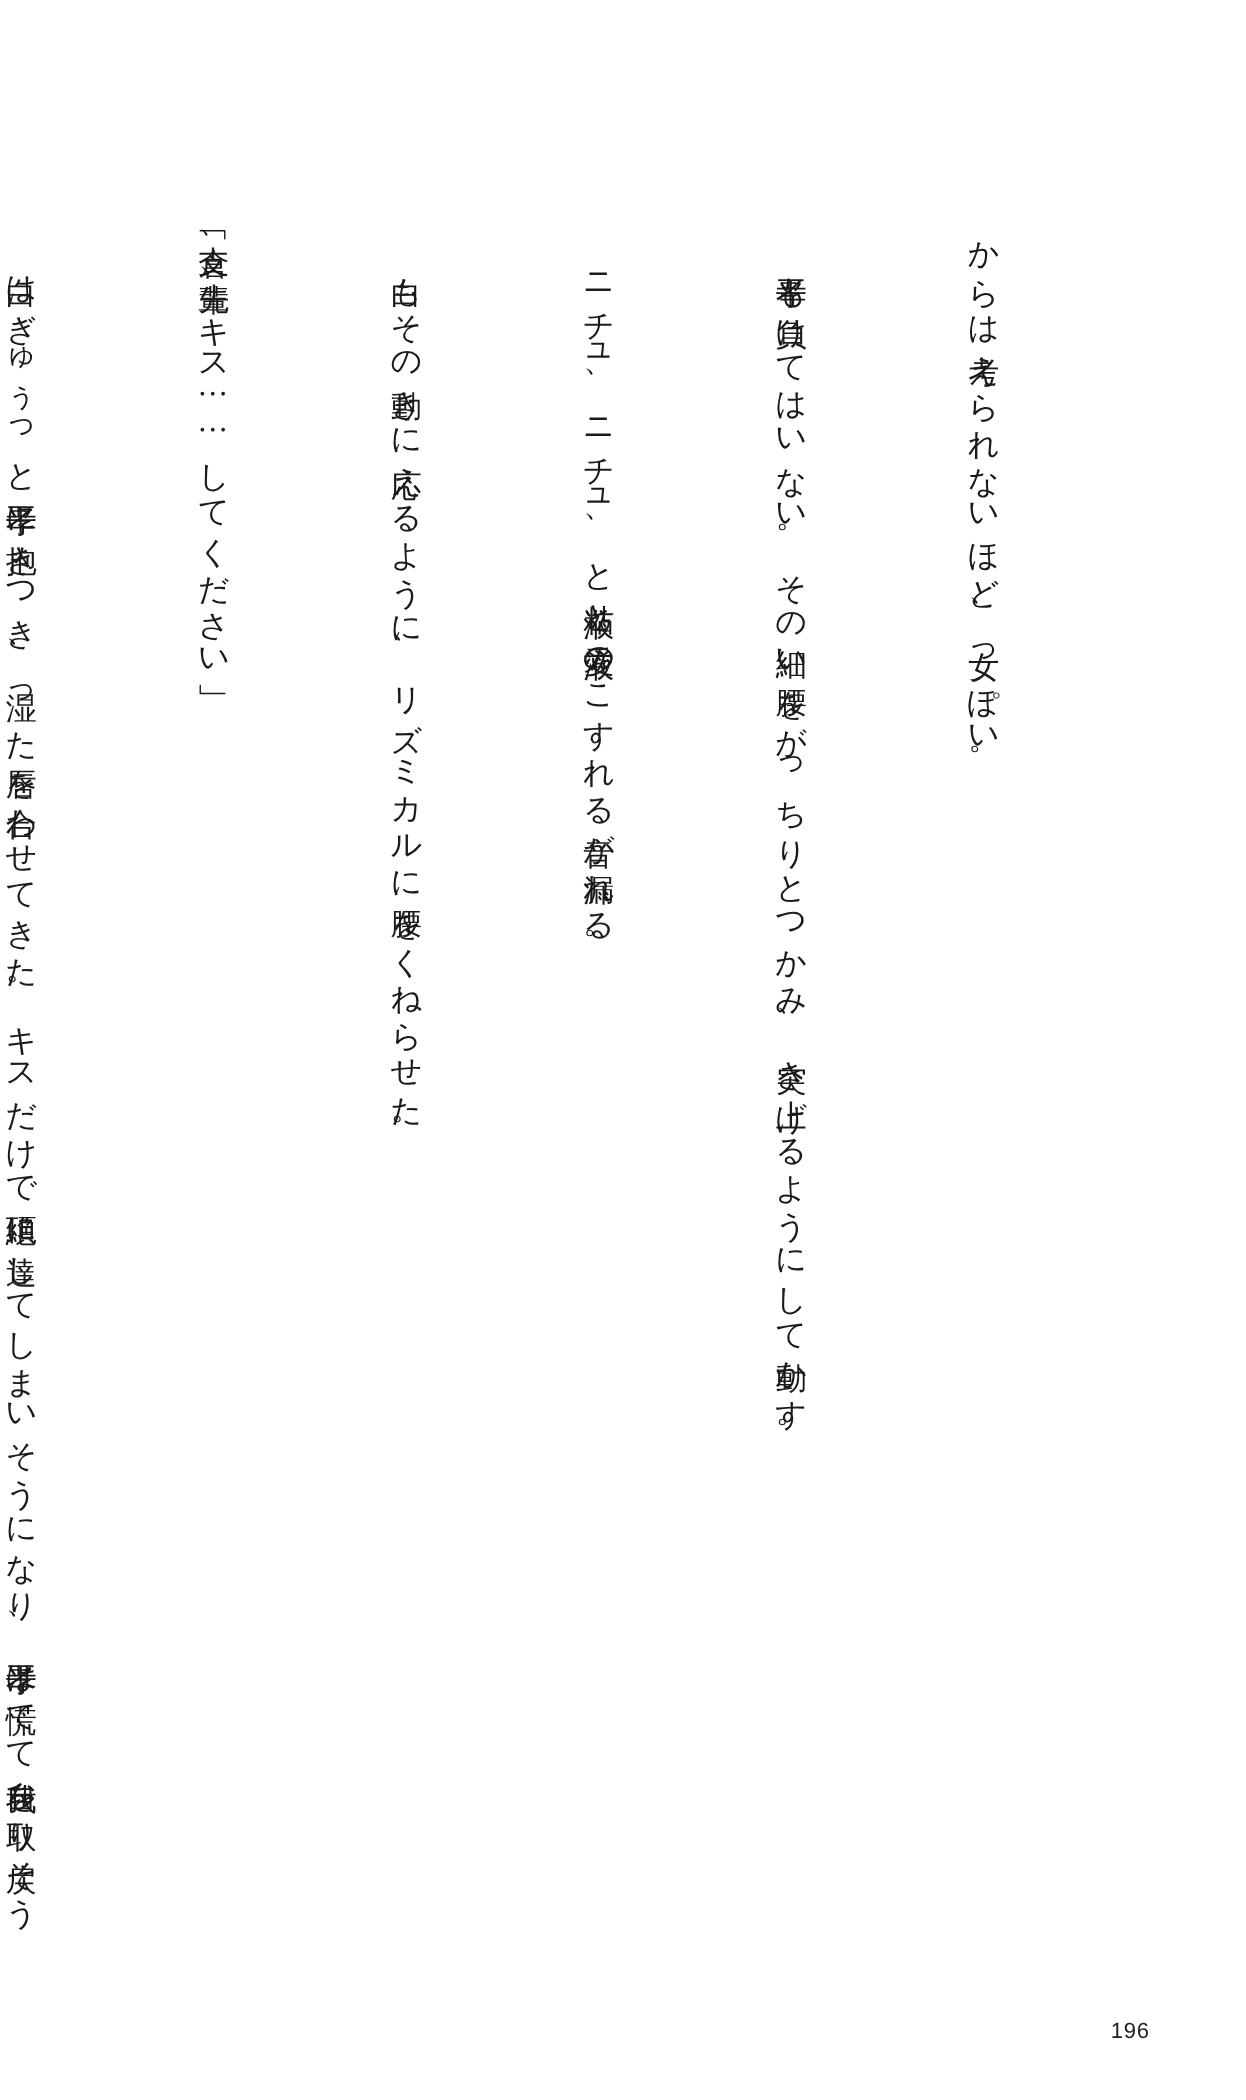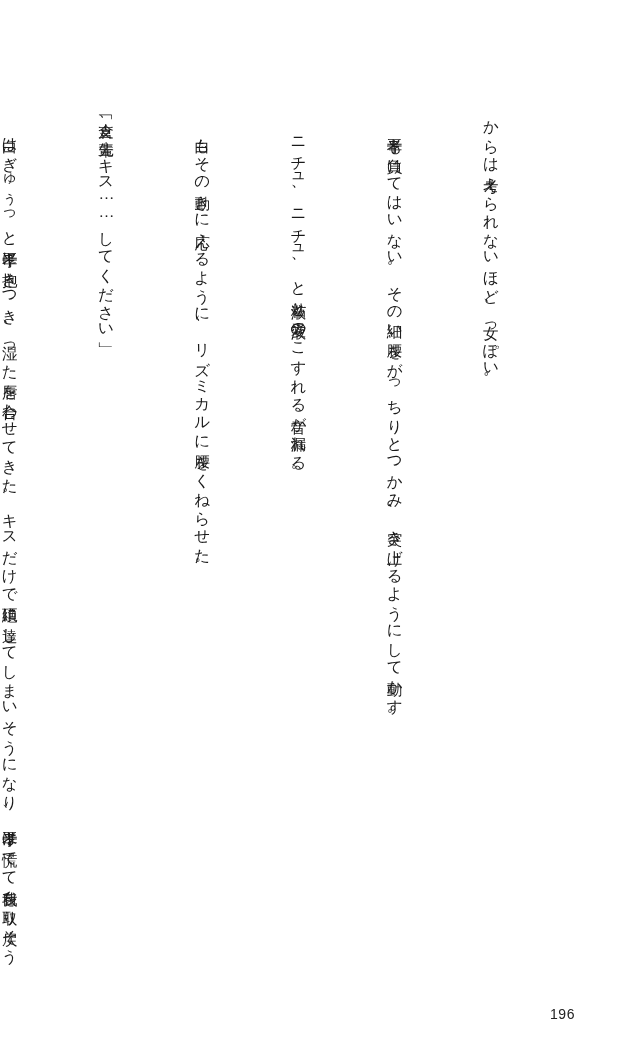--- a/index.html
+++ b/index.html
@@ -38,21 +38,21 @@
     white-space: pre-wrap;
   }
   #text-block p {
     margin: 0;
     padding: 0;
   }
   #page-number {
     position: absolute;
     right: 48px;
     bottom: 28px;
-    font-size: 14px;
+    font-size: 11px;
     font-family: "Liberation Sans", sans-serif;
     letter-spacing: 0.04em;
     color: #222222;
   }
 </style>
 </head>
 <body>
 
 <div id="page">
 

